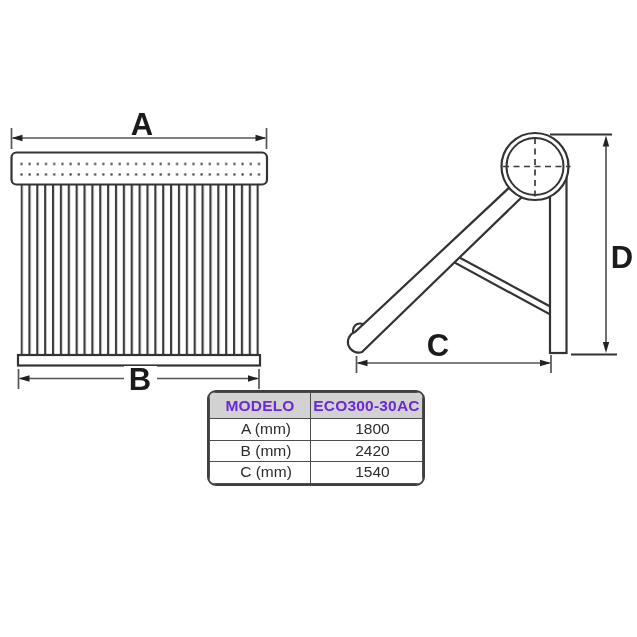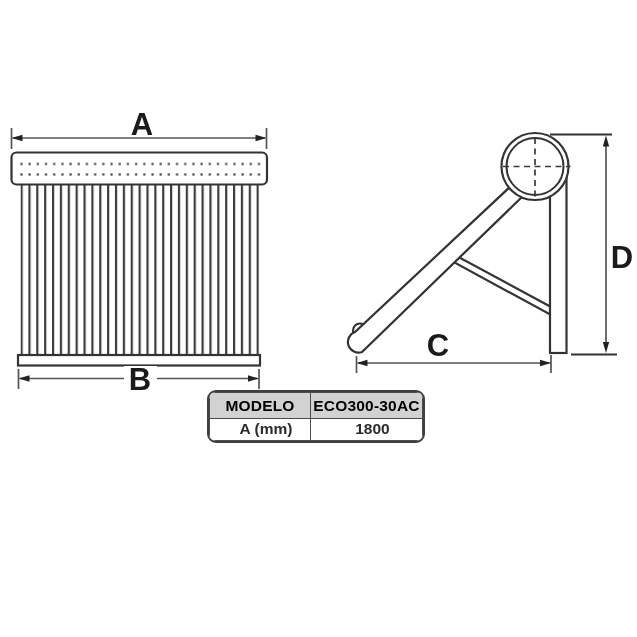--- a/index.html
+++ b/index.html
@@ -26,23 +26,23 @@
     border:2.2px solid #3f3f3f; border-radius:9px; overflow:hidden;
     background:#ffffff; box-sizing:border-box;
   }
   table.spec { border-collapse:collapse; width:100%; table-layout:fixed; }
   .spec th, .spec td {
     border:1.6px solid #4c4c4c; text-align:center; vertical-align:middle;
     padding:0; overflow:hidden; white-space:nowrap;
   }
   .spec th {
     background:#d2d2d2; font-size:15.5px; font-weight:700;
-    height:25px; color:#000000; letter-spacing:0.2px;
+    height:25px; color:#6d28d9; letter-spacing:0.2px;
   }
-  .spec td { font-size:15.5px; font-weight:700; height:20.5px; color:#2b2b2b;padding-left:12px; }
+  .spec td { font-size:15.5px; font-weight:400; height:20.5px; color:#2b2b2b;padding-left:12px; }
 </style>
 </head>
 <body>
 
 <div class="canvas">
 
   <svg class="drawing" width="637" height="637" viewBox="0 0 637 637" xmlns="http://www.w3.org/2000/svg">
     <defs>
       <pattern id="tubes" patternUnits="userSpaceOnUse" x="20.5" y="0" width="7.87" height="12">
         <rect x="0" y="0" width="2.2" height="12" fill="#3b3b3b"></rect>
@@ -120,17 +120,25 @@
         <tr>
           <th>MODELO</th>
           <th>ECO300-30AC</th>
         </tr>
       </thead>
       <tbody>
         <tr>
           <td>A (mm)</td>
           <td>1800</td>
         </tr>
+        <tr>
+          <td>B (mm)</td>
+          <td>2420</td>
+        </tr>
+        <tr>
+          <td>C (mm)</td>
+          <td>1540</td>
+        </tr>
       </tbody>
     </table>
   </div>
 
 </div>
 
 </body></html>

